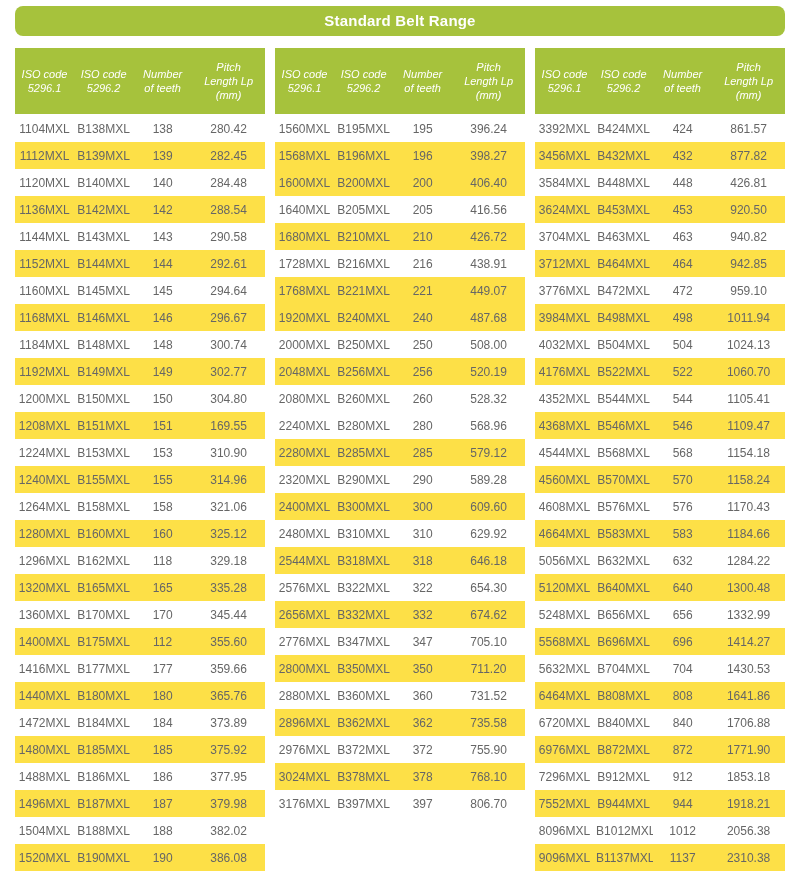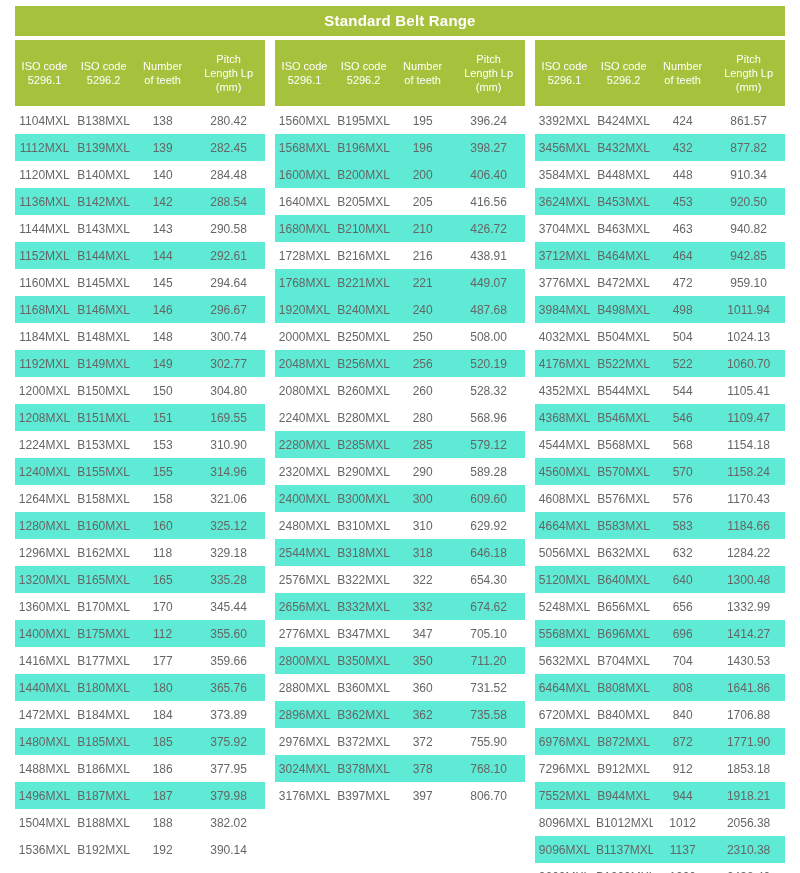--- a/index.html
+++ b/index.html
@@ -24,26 +24,28 @@
   
   .title-bar {
     height: 30px;
     line-height: 30px;
     background: #a6c23c;
     color: #ffffff;
     text-align: center;
     font-size: 15px;
     font-weight: bold;
     letter-spacing: .2px;
+    border-radius: 8px;
   }
   
   .header-row {
     display: flex;
-    margin-top: 4px;
+    margin-top: 12px;
     gap: 10px;
+    font-style: italic;
   }
   .header-block {
     flex: 1 1 0;
     background: #a6c23c;
     display: flex;
     height: 66px;
   }
   .header-block .hcell {
     flex: 1 1 0;
     color: #ffffff;
@@ -69,21 +71,21 @@
   .col-block {
     flex: 1 1 0;
   }
   .trow {
     display: flex;
     height: 27px;
     align-items: center;
     background: #ffffff;
   }
   .trow.alt {
-    background: #5eead4;
+    background: #fde047;
   }
   .tcell {
     flex: 1 1 0;
     text-align: center;
     font-size: 12px;
     color: #666666;
     padding: 0 2px;
     box-sizing: border-box;
     white-space: nowrap;
     overflow: hidden;
@@ -314,20 +316,26 @@
           <div class="tcell">B187MXL</div>
           <div class="tcell">187</div>
           <div class="tcell wide">379.98</div>
         </div>
         <div class="trow">
           <div class="tcell">1504MXL</div>
           <div class="tcell">B188MXL</div>
           <div class="tcell">188</div>
           <div class="tcell wide">382.02</div>
         </div>
+        <div class="trow alt">
+          <div class="tcell">1520MXL</div>
+          <div class="tcell">B190MXL</div>
+          <div class="tcell">190</div>
+          <div class="tcell wide">386.08</div>
+        </div>
         <div class="trow">
           <div class="tcell">1536MXL</div>
           <div class="tcell">B192MXL</div>
           <div class="tcell">192</div>
           <div class="tcell wide">390.14</div>
         </div>
       </div>
     <div class="col-block">
         <div class="trow">
           <div class="tcell">1560MXL</div>
@@ -496,21 +504,21 @@
         <div class="trow alt">
           <div class="tcell">3456MXL</div>
           <div class="tcell">B432MXL</div>
           <div class="tcell">432</div>
           <div class="tcell wide">877.82</div>
         </div>
         <div class="trow">
           <div class="tcell">3584MXL</div>
           <div class="tcell">B448MXL</div>
           <div class="tcell">448</div>
-          <div class="tcell wide">910.34</div>
+          <div class="tcell wide">426.81</div>
         </div>
         <div class="trow alt">
           <div class="tcell">3624MXL</div>
           <div class="tcell">B453MXL</div>
           <div class="tcell">453</div>
           <div class="tcell wide">920.50</div>
         </div>
         <div class="trow">
           <div class="tcell">3704MXL</div>
           <div class="tcell">B463MXL</div>

